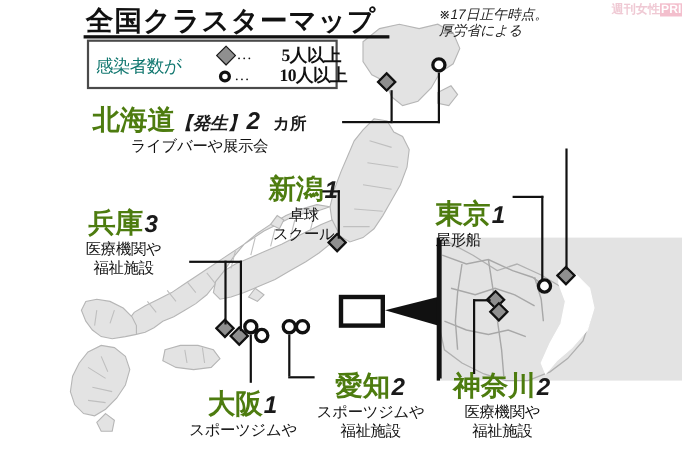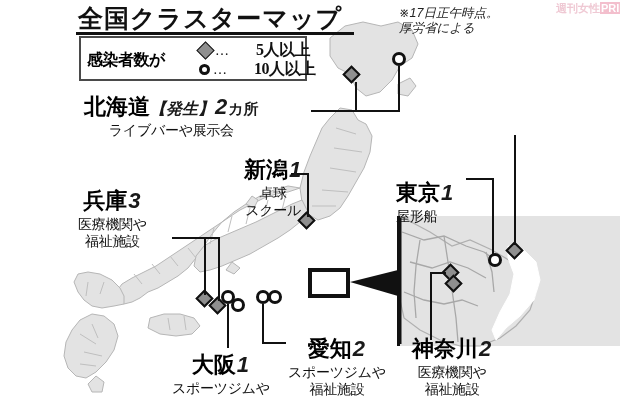--- a/index.html
+++ b/index.html
@@ -42,52 +42,52 @@
   .watermark .wm-en{background:#f3bccb;color:#ffffff;padding:0 1px;}
 
   
   .legend{
     position:absolute;left:79px;top:36px;width:228px;height:45px;
     border:2px solid #4a4a4a;background:rgba(255,255,255,.92);
     box-sizing:border-box;
   }
   .legend-label{
     position:absolute;left:6px;top:12px;
-    font-size:16px;font-weight:bold;letter-spacing:-.5px;white-space:nowrap;color:#000000;
+    font-size:16px;font-weight:normal;letter-spacing:-.5px;white-space:nowrap;color:#0f766e;
   }
   .legend-rows{position:absolute;left:118px;top:3px;}
   .legend-row{display:flex;align-items:center;height:19px;white-space:nowrap;}
   .legend-row .lg-dots{font-size:14px;letter-spacing:1px;margin:0 4px 0 3px;color:#111;}
   .legend-row .lg-text{font-size:16px;font-weight:bold;color:#111;letter-spacing:-.5px;margin-left:22px;}
   .sym-diamond{
     width:11px;height:11px;background:#8f8f8f;border:1.5px solid #1a1a1a;
     transform:rotate(45deg);display:inline-block;
   }
   .sym-circle{
     width:11px;height:11px;border-radius:50%;background:#fff;border:3px solid #111;
     display:inline-block;box-sizing:border-box;
   }
 
   
   .callout{position:absolute;white-space:nowrap;}
   .callout .pref{
     font-family:"Liberation Sans","DejaVu Sans",sans-serif;
-    font-weight:bold;font-size:22px;color:#000000;letter-spacing:0px;
+    font-weight:bold;font-size:25px;color:#4d7c0f;letter-spacing:0px;
   }
   .callout .brk{
     font-family:"Liberation Sans","DejaVu Sans",sans-serif;
     font-weight:bold;font-style:italic;font-size:16px;
   }
   .callout .num{
     font-family:"Liberation Sans","DejaVu Sans",sans-serif;
     font-weight:bold;font-style:italic;font-size:22px;padding:0 1px;
   }
   .callout .unit{
     font-family:"Liberation Sans","DejaVu Sans",sans-serif;
-    font-weight:bold;font-size:15px;
+    font-weight:bold;font-size:15px;margin-left:11px;
   }
   .callout .desc{
     font-size:14px;line-height:17px;color:#111;font-weight:normal;letter-spacing:-.3px;
   }
   .c-center{text-align:center;}
   .c-left{text-align:left;margin-top:16px;}
 
   
   .lead{position:absolute;background:#111;}
   .lead-v{width:2px;}

